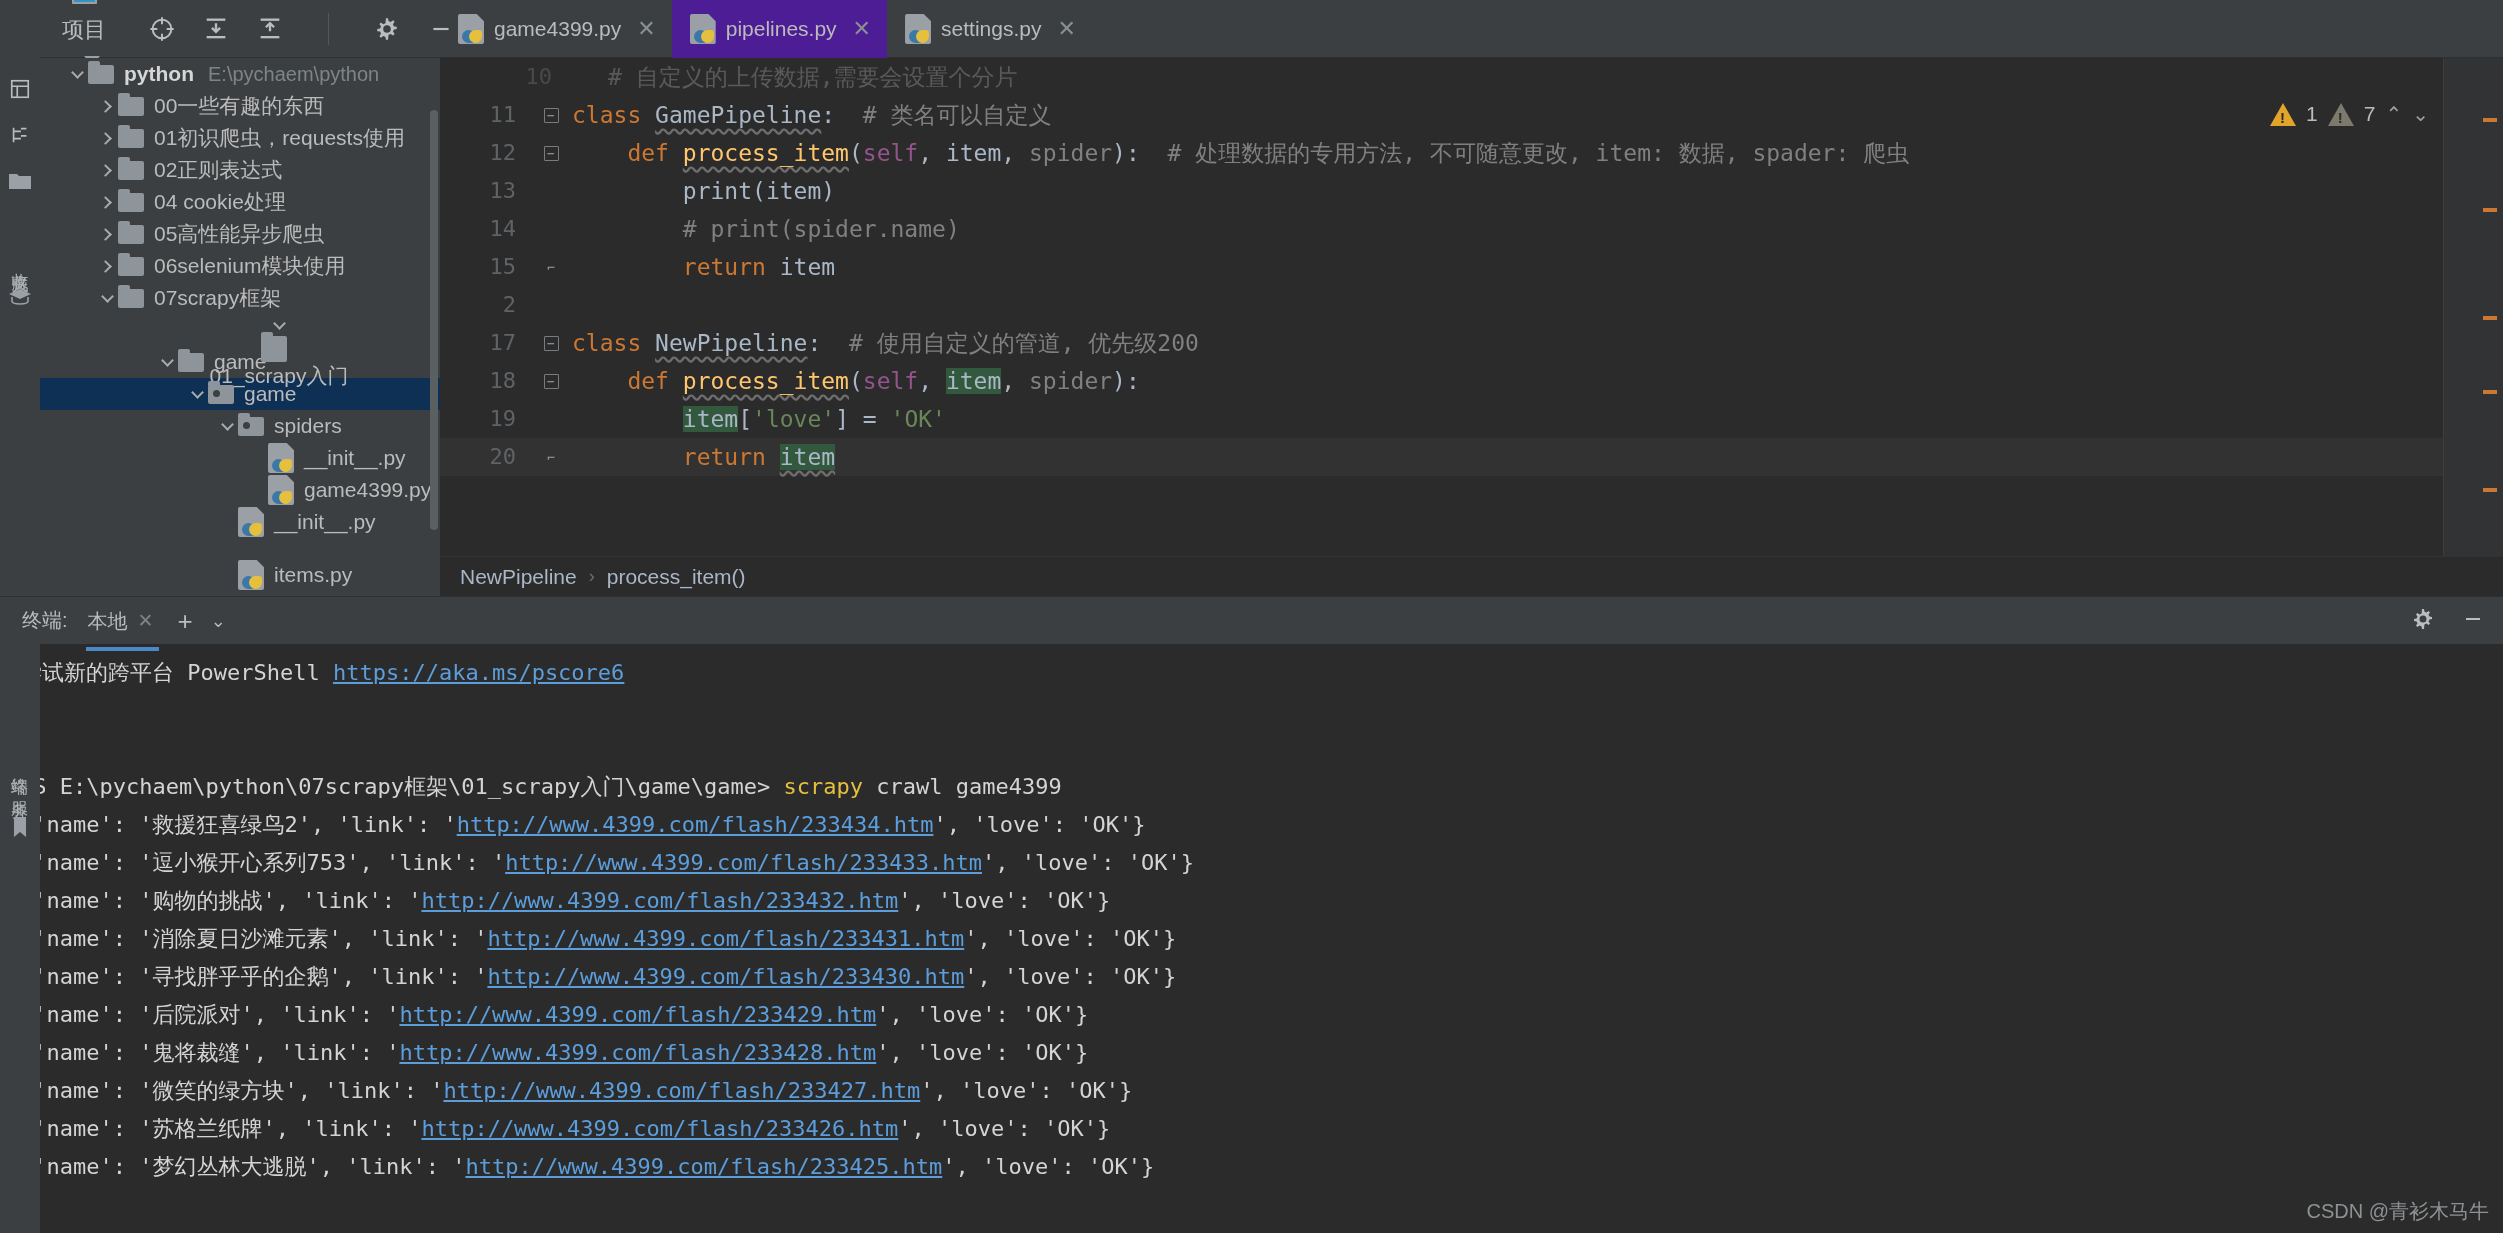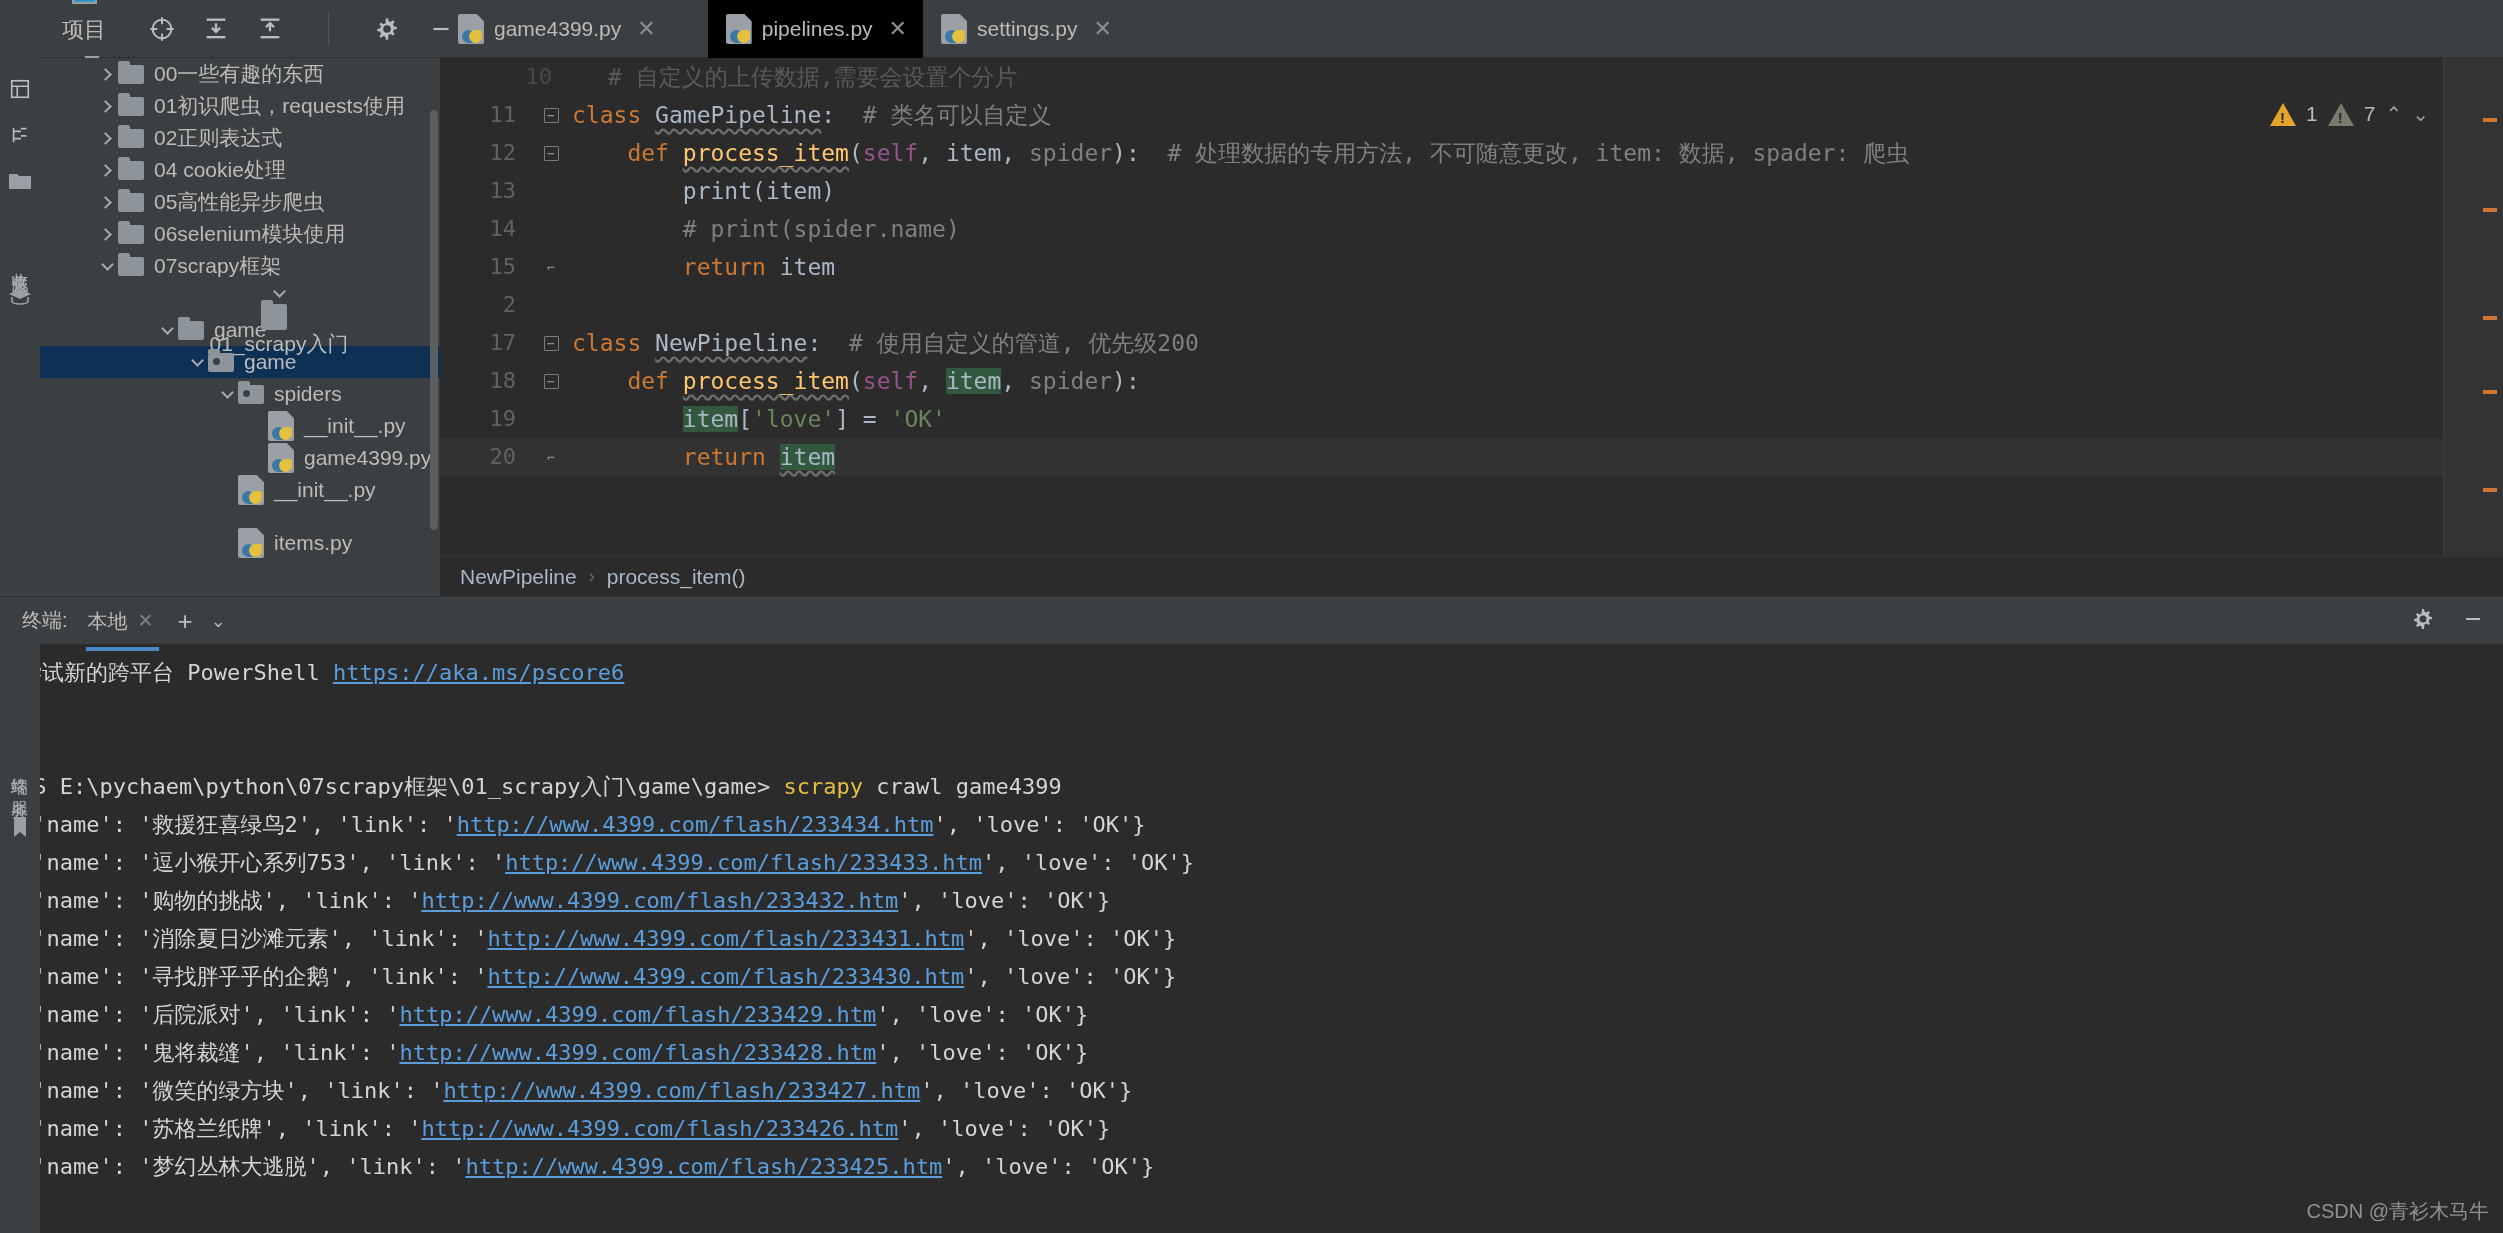--- a/index.html
+++ b/index.html
@@ -34,21 +34,21 @@
   .tb-sep { width: 1px; height: 32px; background: #54585a; margin: 0 18px; }
 
   
   .tabstrip {
     position: absolute; left: 440px; top: 0; height: 58px; display: flex; align-items: stretch;
   }
   .etab {
     display: flex; align-items: center; gap: 10px; padding: 0 16px 0 18px; height: 58px;
     color: #bbbbbb; font-size: 21px; background: transparent;
   }
-  .etab.active { background: #000000; margin-left: 36px; }
+  .etab.active { background: #4c1d95; }
   .etab .x { color: #8a8f91; font-size: 22px; margin-left: 6px; }
   .pyicon { width: 26px; height: 30px; position: relative; flex: 0 0 26px; }
   .pyicon .sheet {
     position: absolute; inset: 0; background: #9aa0a6; border-radius: 2px;
     clip-path: polygon(0 0, 72% 0, 100% 24%, 100% 100%, 0 100%);
   }
   .pyicon .snake1 {
     position: absolute; left: 4px; bottom: 1px; width: 13px; height: 13px;
     background: #3b78a8; border-radius: 50% 50% 3px 50%;
   }
@@ -307,20 +307,28 @@
       <div class="rail-item">收藏夹</div>
       <div class="rail-ico">
         <svg width="24" height="20" viewBox="0 0 24 20">
             <path d="M12 3 23 8l-11 5L1 8z" fill="#9aa0a6"></path>
             <path d="M4 11v4c0 2 4 3 8 3s8-1 8-3v-4" fill="none" stroke="#9aa0a6" stroke-width="1.6"></path>
           </svg>
       </div>
     </div>
 
     <div class="tree">
+      <div class="trow" style="padding-left:26px">
+        <span class="arrow d">
+            <i></i>
+          </span>
+        <span class="folder"></span>
+        <span class="tname bold">python</span>
+        <span class="tpath">E:\pychaem\python</span>
+      </div>
       <div id="tree-rows">
           <div class="trow" style="padding-left: 56px;">
             <span class="arrow r">
               <i></i>
             </span>
             <span class="folder"></span>
             <span class="tname">00一些有趣的东西</span>
           </div>
           <div class="trow" style="padding-left: 56px;">
             <span class="arrow r">

